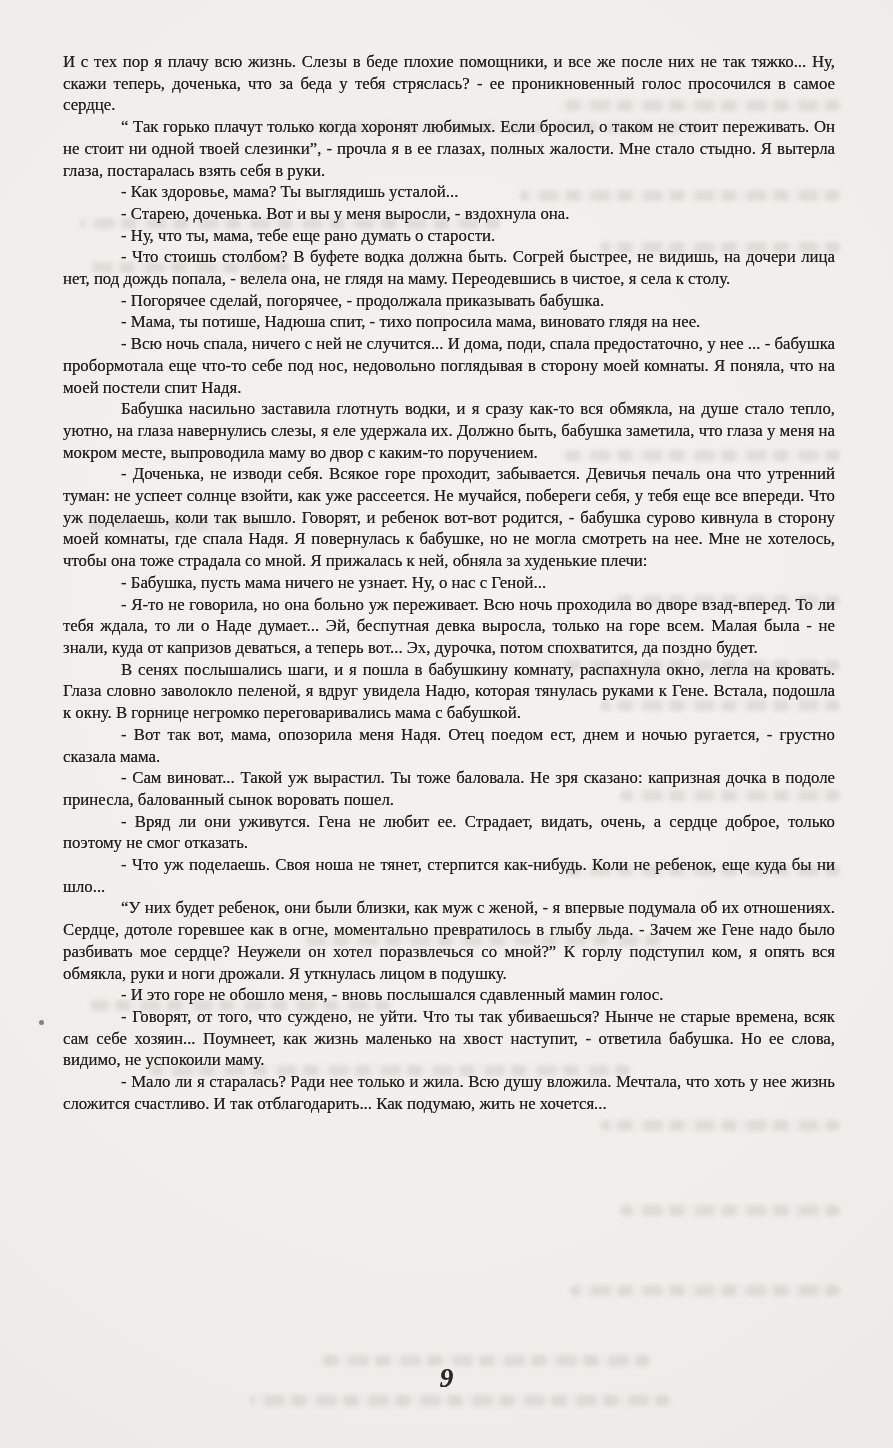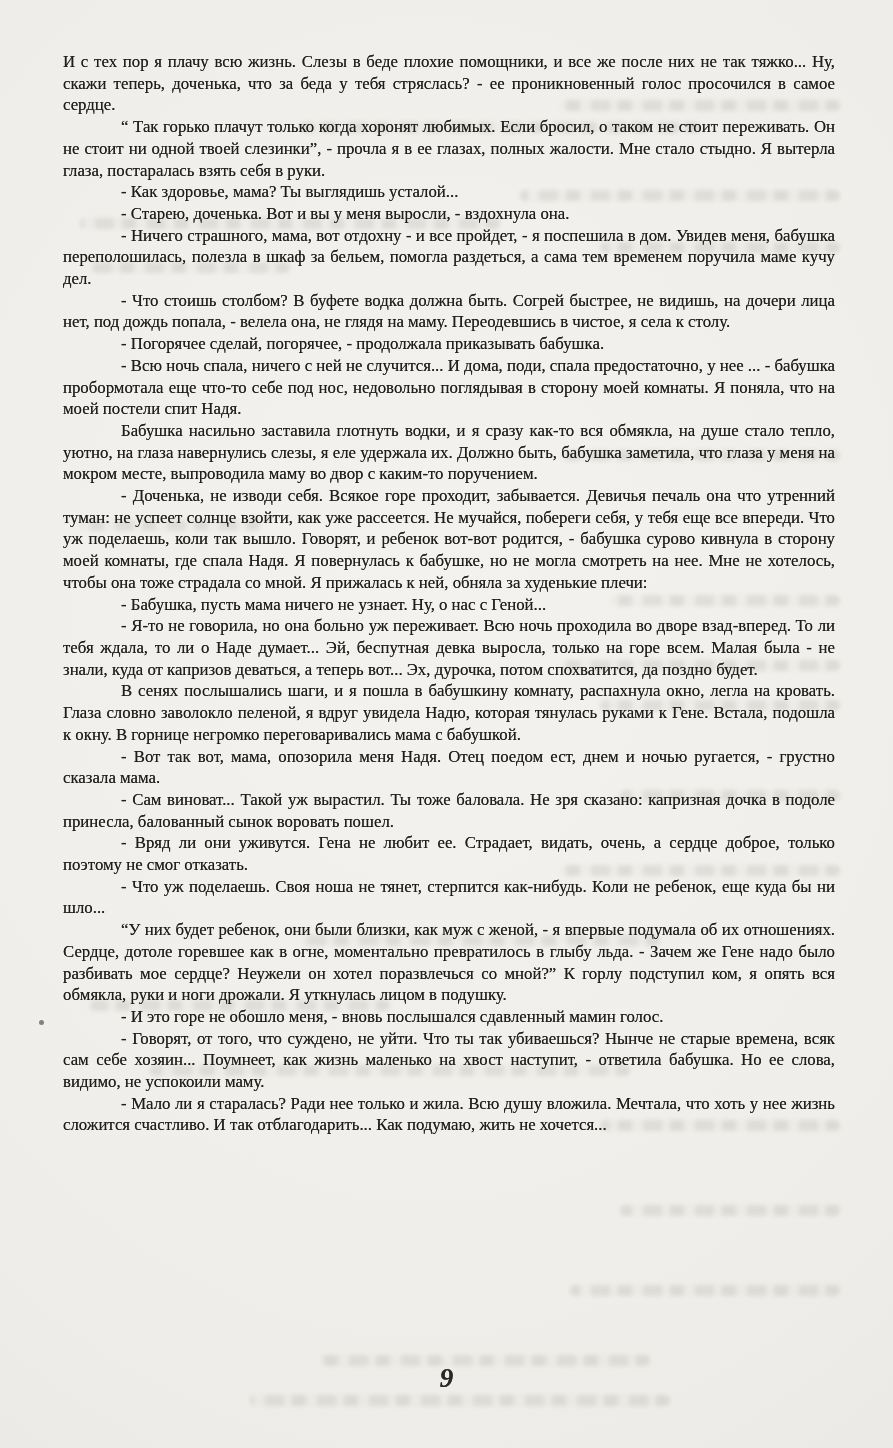--- a/index.html
+++ b/index.html
@@ -102,23 +102,24 @@
   <div class="ghost" style="left:320px; top:1355px; width:330px;"></div>
   <div class="ghost" style="left:250px; top:1395px; width:420px;"></div>
 
   <div class="dot-artifact" style="left:39px; top:1020px;"></div>
 
   <div class="text-block">
     <p class="p">И с тех пор я плачу всю жизнь. Слезы в беде плохие помощники, и все же после них не так тяжко... Ну, скажи теперь, доченька, что за беда у тебя стряслась? - ее проникновенный голос просочился в самое сердце.</p>
     <p class="p indent gap">“ Так горько плачут только когда хоронят любимых. Если бросил, о таком не стоит переживать. Он не стоит ни одной твоей слезинки”, - прочла я в ее глазах, полных жалости. Мне стало стыдно. Я вытерла глаза, постаралась взять себя в руки.</p>
     <p class="p indent">- Как здоровье, мама? Ты выглядишь усталой...</p>
     <p class="p indent">- Старею, доченька. Вот и вы у меня выросли, - вздохнула она.</p>
-    <p class="p indent">- Ничего страшного, мама, вот отдохну - и все пройдет, - я поспешила в дом. Увидев меня, бабушка переполошилась, полезла в шкаф за бельем, помогла раздеться, а сама тем временем поручила маме кучу дел.</p>
+    <p class="p indent">- Ну, что ты, мама, тебе еще рано думать о старости.</p>
     <p class="p indent">- Что стоишь столбом? В буфете водка должна быть. Согрей быстрее, не видишь, на дочери лица нет, под дождь попала, - велела она, не глядя на маму. Переодевшись в чистое, я села к столу.</p>
     <p class="p indent">- Погорячее сделай, погорячее, - продолжала приказывать  бабушка.</p>
+    <p class="p indent">- Мама, ты потише, Надюша спит, - тихо попросила мама, виновато глядя на нее.</p>
     <p class="p indent">- Всю ночь спала, ничего с ней не случится... И дома, поди, спала предостаточно, у нее ... - бабушка пробормотала еще что-то себе под нос, недовольно поглядывая в сторону моей комнаты. Я поняла, что на моей постели спит Надя.</p>
     <p class="p indent">Бабушка насильно заставила глотнуть водки, и я сразу как-то вся обмякла, на душе стало тепло, уютно, на глаза навернулись слезы, я еле удержала их. Должно быть, бабушка заметила, что глаза у меня на мокром месте, выпроводила маму во двор с каким-то поручением.</p>
     <p class="p indent">- Доченька, не изводи себя. Всякое горе проходит, забывается. Девичья печаль она что утренний туман: не успеет солнце взойти, как уже рассеется. Не мучайся, побереги себя, у тебя еще все впереди. Что уж поделаешь, коли так вышло. Говорят, и ребенок вот-вот родится, - бабушка сурово кивнула в сторону моей комнаты, где спала Надя. Я повернулась к бабушке, но не могла смотреть на нее. Мне не хотелось, чтобы она тоже страдала со мной. Я прижалась к ней, обняла за худенькие плечи:</p>
     <p class="p indent">- Бабушка, пусть мама ничего не узнает. Ну, о нас с Геной...</p>
     <p class="p indent">- Я-то не говорила, но она больно уж переживает. Всю ночь проходила во дворе взад-вперед. То ли тебя ждала, то ли о Наде думает... Эй, беспутная девка выросла, только на горе всем. Малая была - не знали, куда от капризов деваться, а теперь вот... Эх, дурочка, потом спохватится, да поздно будет.</p>
     <p class="p indent">В сенях послышались шаги, и я пошла в бабушкину комнату, распахнула окно, легла на кровать. Глаза словно заволокло пеленой, я вдруг увидела Надю, которая тянулась руками к Гене. Встала, подошла к окну. В горнице негромко переговаривались мама с бабушкой.</p>
     <p class="p indent">- Вот так вот, мама, опозорила меня Надя. Отец поедом ест, днем и ночью ругается, - грустно сказала мама.</p>
     <p class="p indent">- Сам виноват... Такой уж вырастил. Ты тоже баловала. Не зря сказано: капризная дочка в подоле принесла, балованный сынок воровать пошел.</p>
     <p class="p indent">- Вряд ли они уживутся. Гена не любит ее. Страдает, видать, очень, а сердце доброе, только поэтому не смог отказать.</p>
     <p class="p indent">- Что уж поделаешь. Своя ноша не тянет, стерпится как-нибудь. Коли  не ребенок, еще куда бы ни шло...</p>

